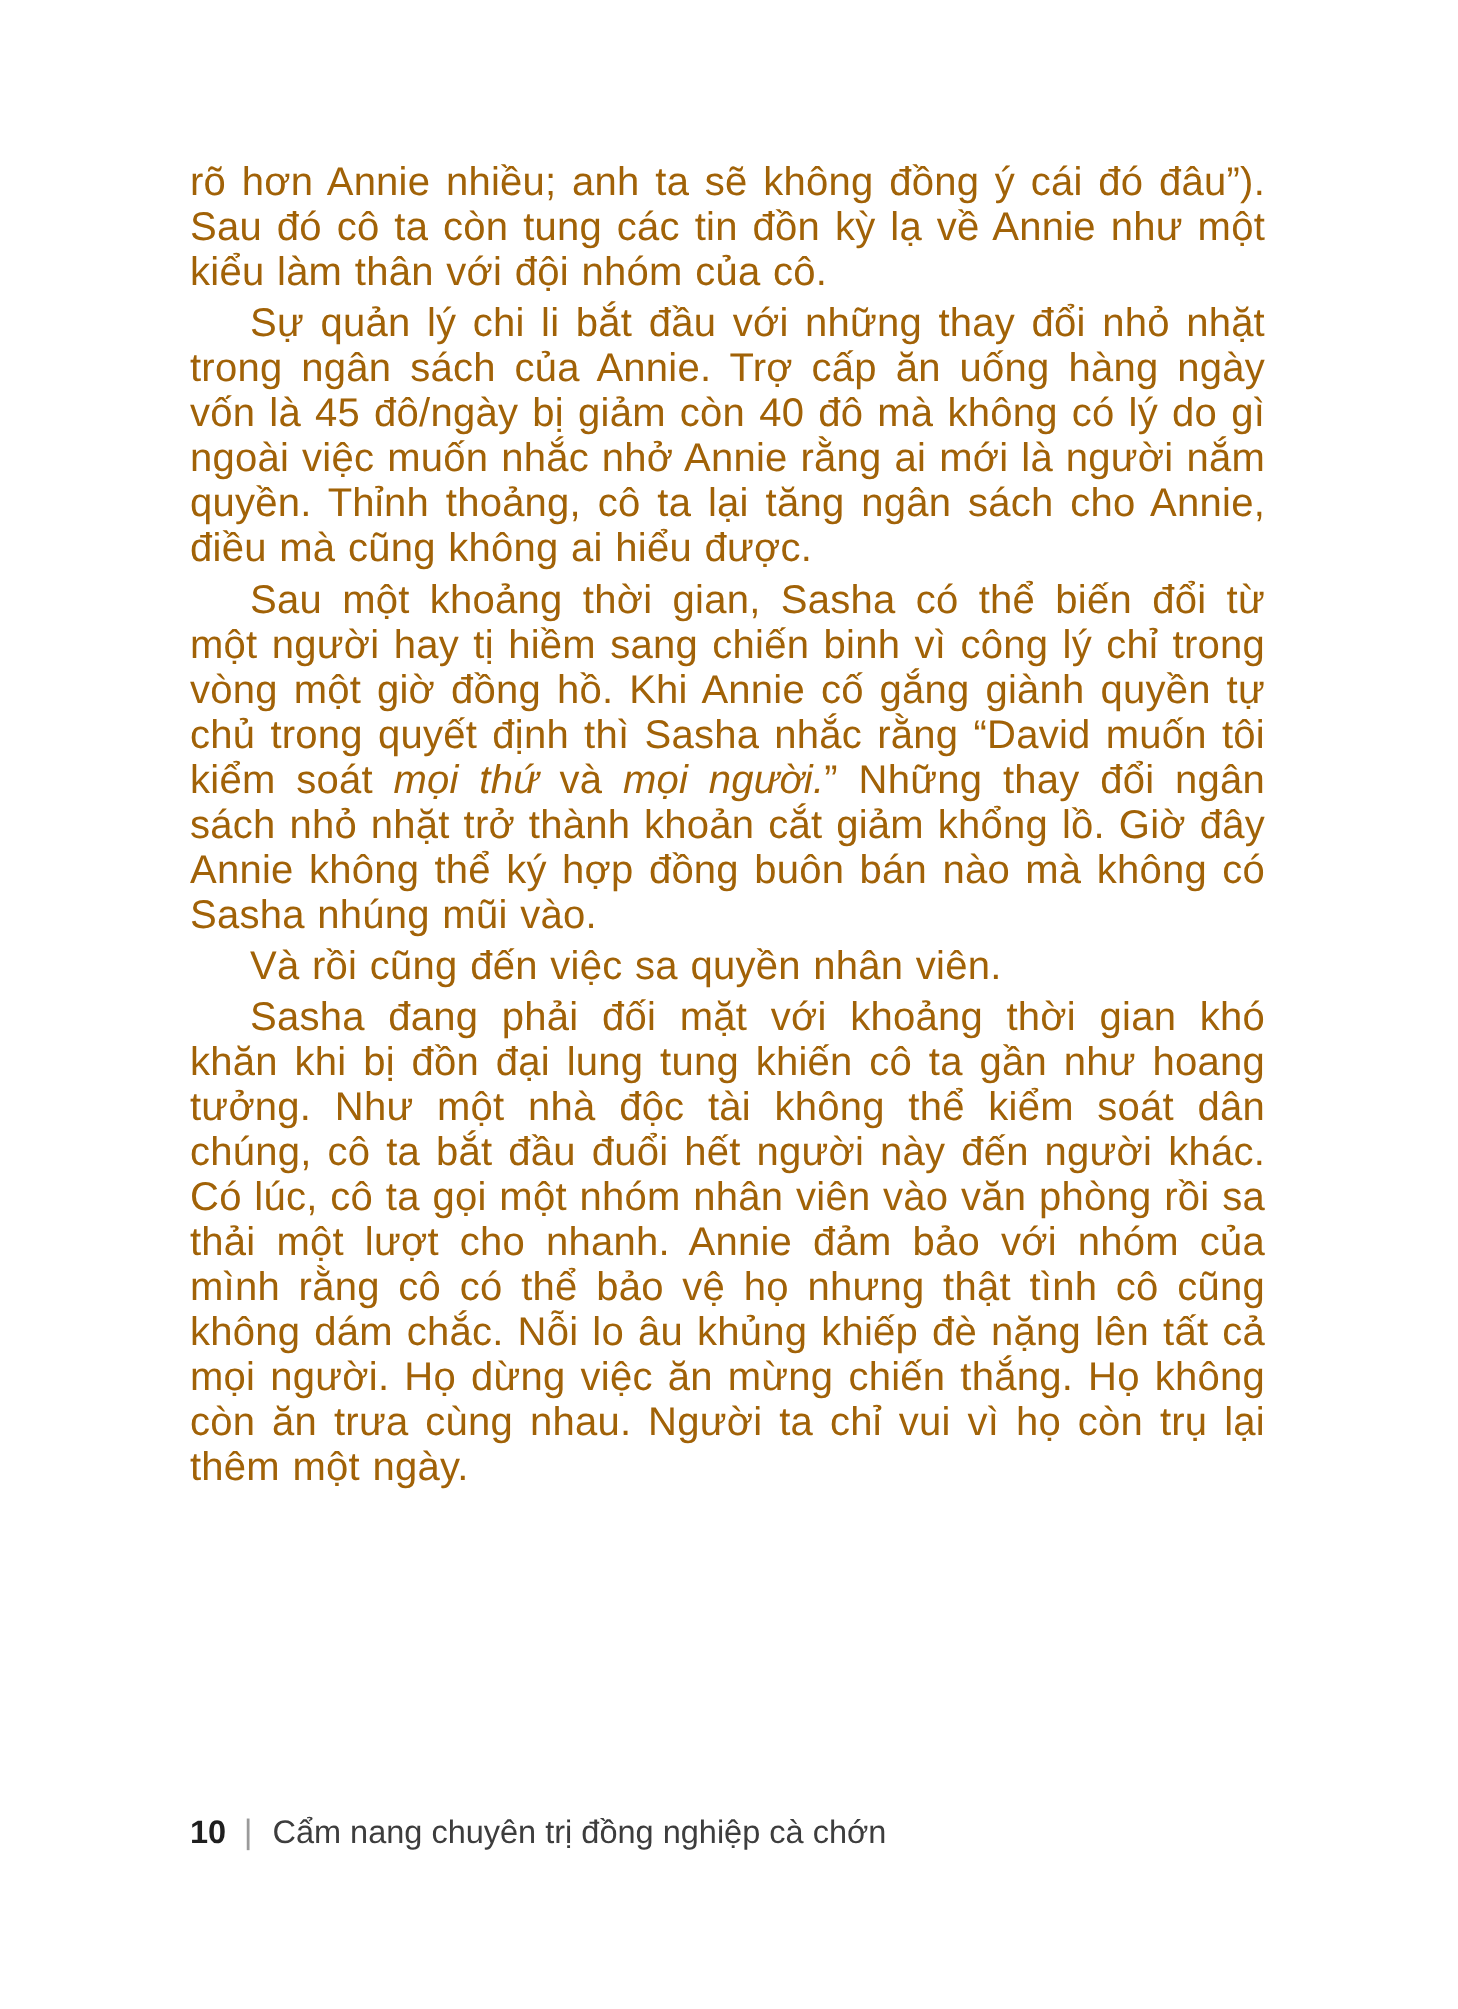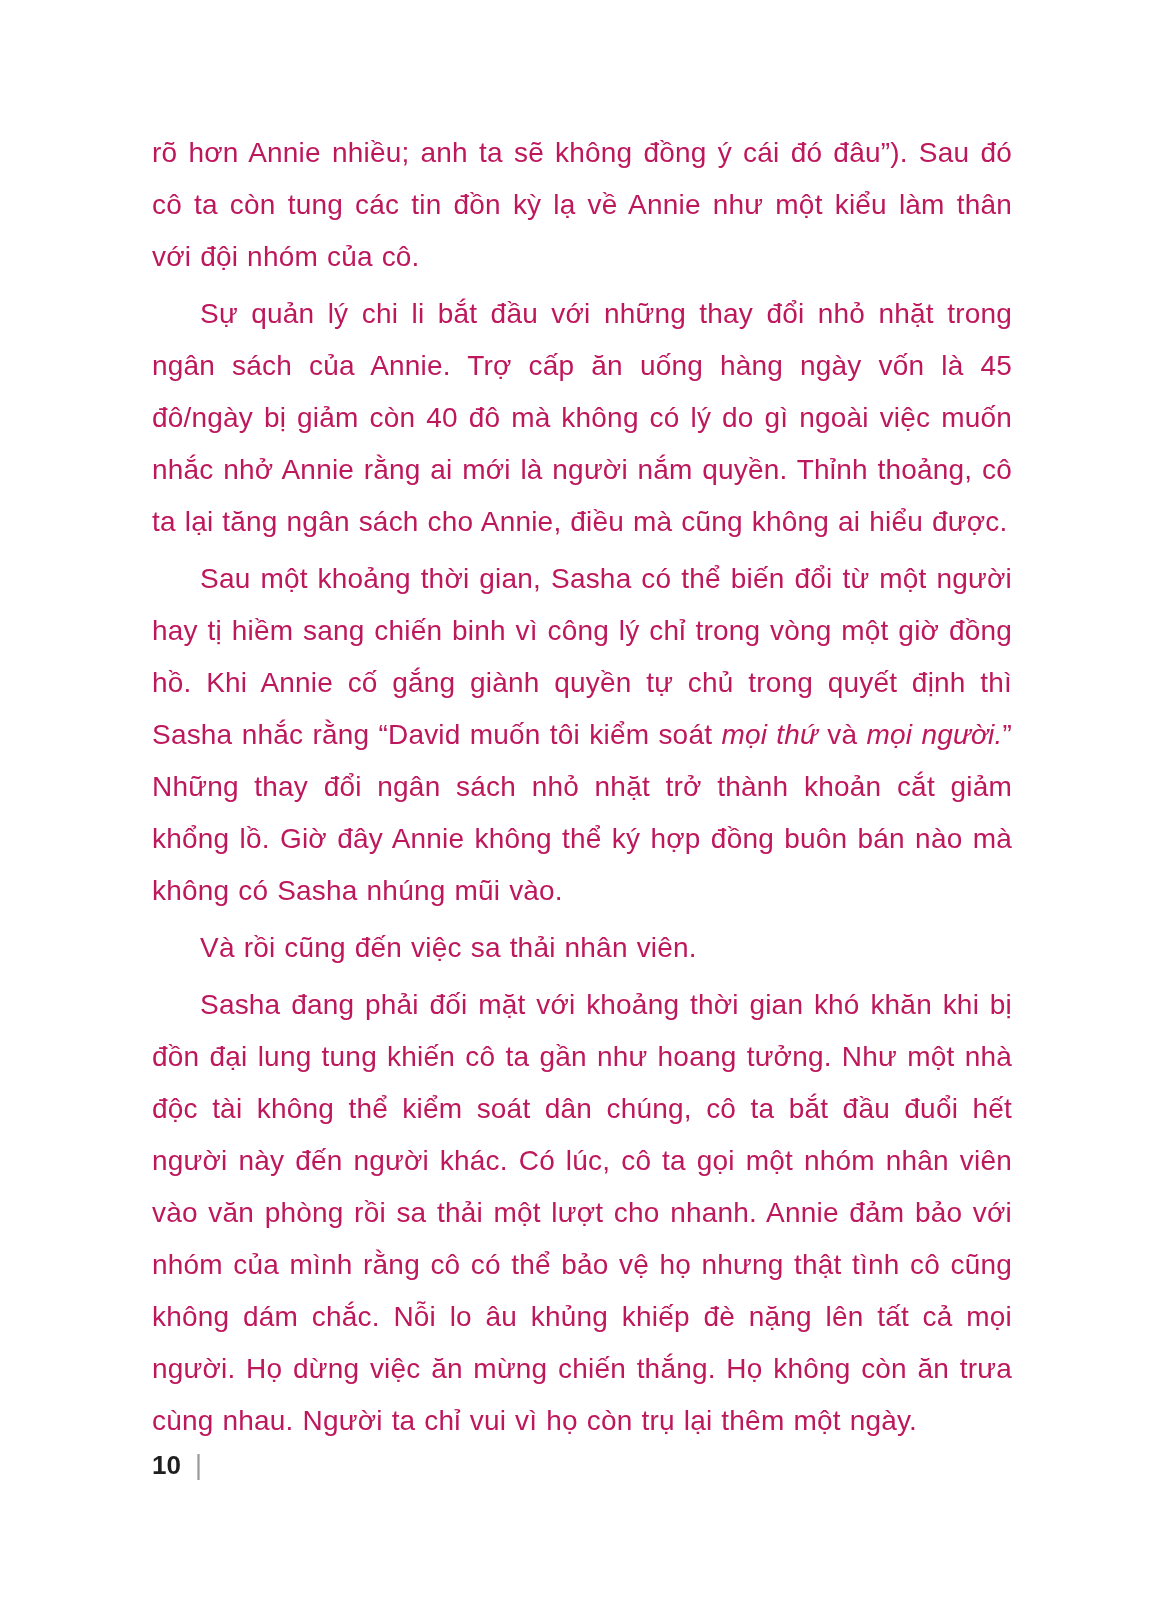--- a/index.html
+++ b/index.html
@@ -16,23 +16,23 @@
     overflow: hidden;
   }
   .content {
     position: absolute;
     left: 152px;
     top: 127px;
     width: 860px;
   }
   .para {
     margin: 0 0 5px 0;
-    font-size: 28px;
-    line-height: 52px;
-    color: #be185d;
+    font-size: 32px;
+    line-height: 36px;
+    color: #a16207;
     text-align: justify;
     text-indent: 48px;
     letter-spacing: 0.2px;
     word-spacing: 1px;
   }
   .para.no-indent {
     text-indent: 0;
   }
   .para em {
   }
@@ -66,24 +66,25 @@
 <div class="page">
 
   <main class="content">
 
     <p class="para no-indent"><span>rõ hơn Annie nhiều; anh ta sẽ không đồng ý cái đó đâu”). Sau đó cô ta còn tung các tin đồn kỳ lạ về Annie như một kiểu làm thân với đội nhóm của cô.</span></p>
 
     <p class="para"><span>Sự quản lý chi li bắt đầu với những thay đổi nhỏ nhặt trong ngân sách của Annie. Trợ cấp ăn uống hàng ngày vốn là 45 đô/ngày bị giảm còn 40 đô mà không có lý do gì ngoài việc muốn nhắc nhở Annie rằng ai mới là người nắm quyền. Thỉnh thoảng, cô ta lại tăng ngân sách cho Annie, điều mà cũng không ai hiểu được.</span></p>
 
     <p class="para"><span>Sau một khoảng thời gian, Sasha có thể biến đổi từ một người hay tị hiềm sang chiến binh vì công lý chỉ trong vòng một giờ đồng hồ. Khi Annie cố gắng giành quyền tự chủ trong quyết định thì Sasha nhắc rằng “David muốn tôi kiểm soát </span><em>mọi thứ</em><span> và </span><em>mọi người.</em><span>” Những thay đổi ngân sách nhỏ nhặt trở thành khoản cắt giảm khổng lồ. Giờ đây Annie không thể ký hợp đồng buôn bán nào mà không có Sasha nhúng mũi vào.</span></p>
 
-    <p class="para"><span>Và rồi cũng đến việc sa thải nhân viên.</span></p>
+    <p class="para"><span>Và rồi cũng đến việc sa quyền nhân viên.</span></p>
 
     <p class="para"><span>Sasha đang phải đối mặt với khoảng thời gian khó khăn khi bị đồn đại lung tung khiến cô ta gần như hoang tưởng. Như một nhà độc tài không thể kiểm soát dân chúng, cô ta bắt đầu đuổi hết người này đến người khác. Có lúc, cô ta gọi một nhóm nhân viên vào văn phòng rồi sa thải một lượt cho nhanh. Annie đảm bảo với nhóm của mình rằng cô có thể bảo vệ họ nhưng thật tình cô cũng không dám chắc. Nỗi lo âu khủng khiếp đè nặng lên tất cả mọi người. Họ dừng việc ăn mừng chiến thắng. Họ không còn ăn trưa cùng nhau. Người ta chỉ vui vì họ còn trụ lại thêm một ngày.</span></p>
 
   </main>
 
   <footer class="footer">
     <span class="page-num">10</span>
     <span class="sep">|</span>
+    <span class="book-title">Cẩm nang chuyên trị đồng nghiệp cà chớn</span>
   </footer>
 
 </div>
 
 </body></html>

